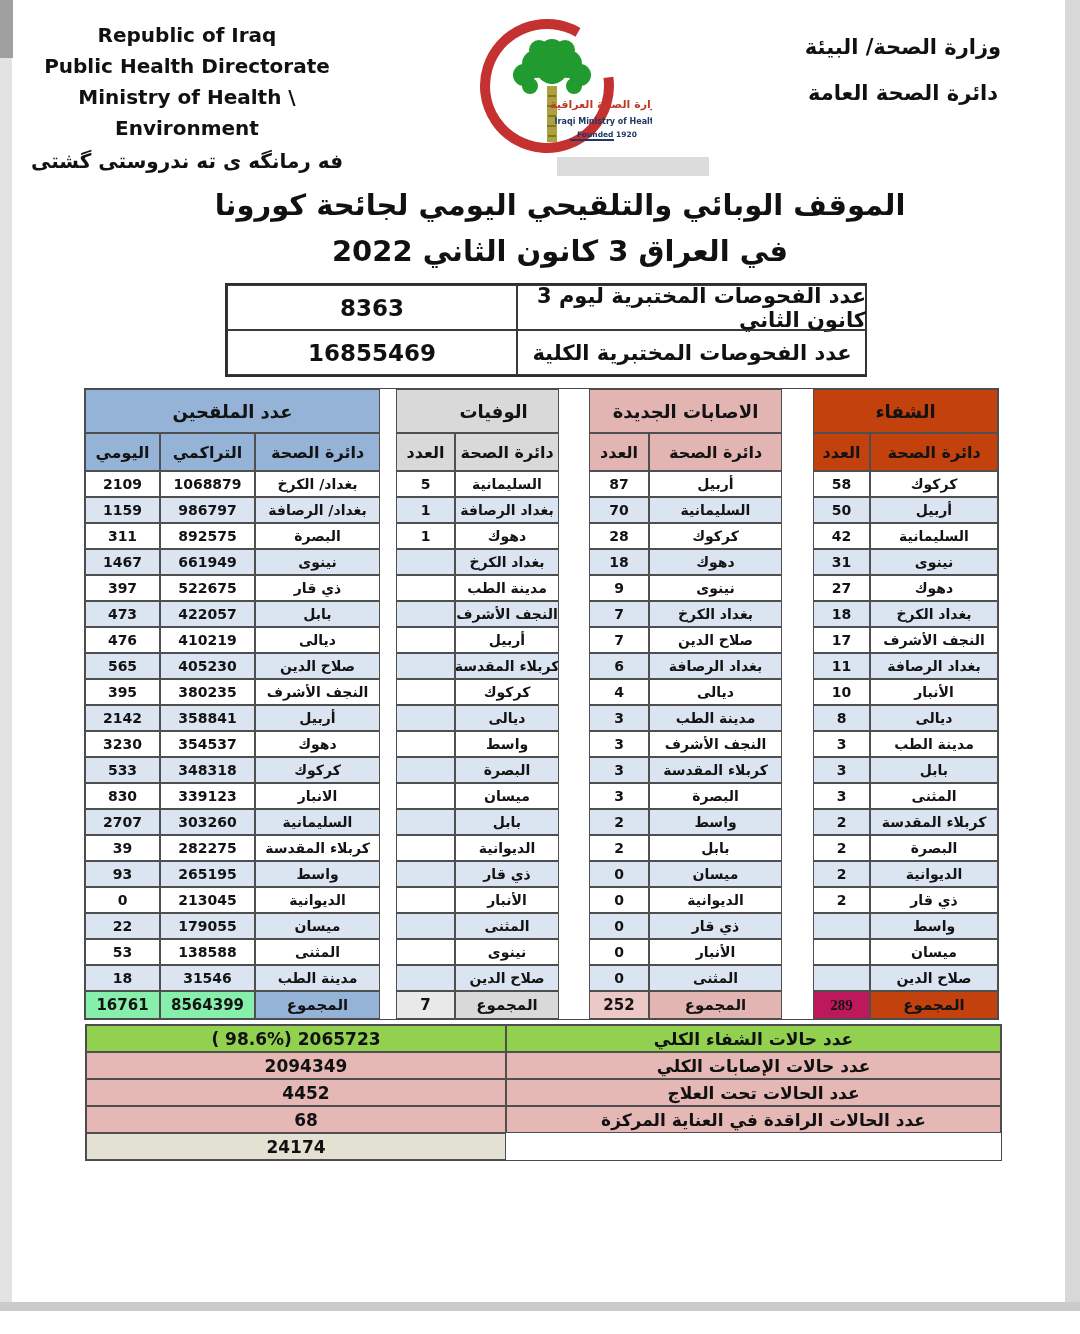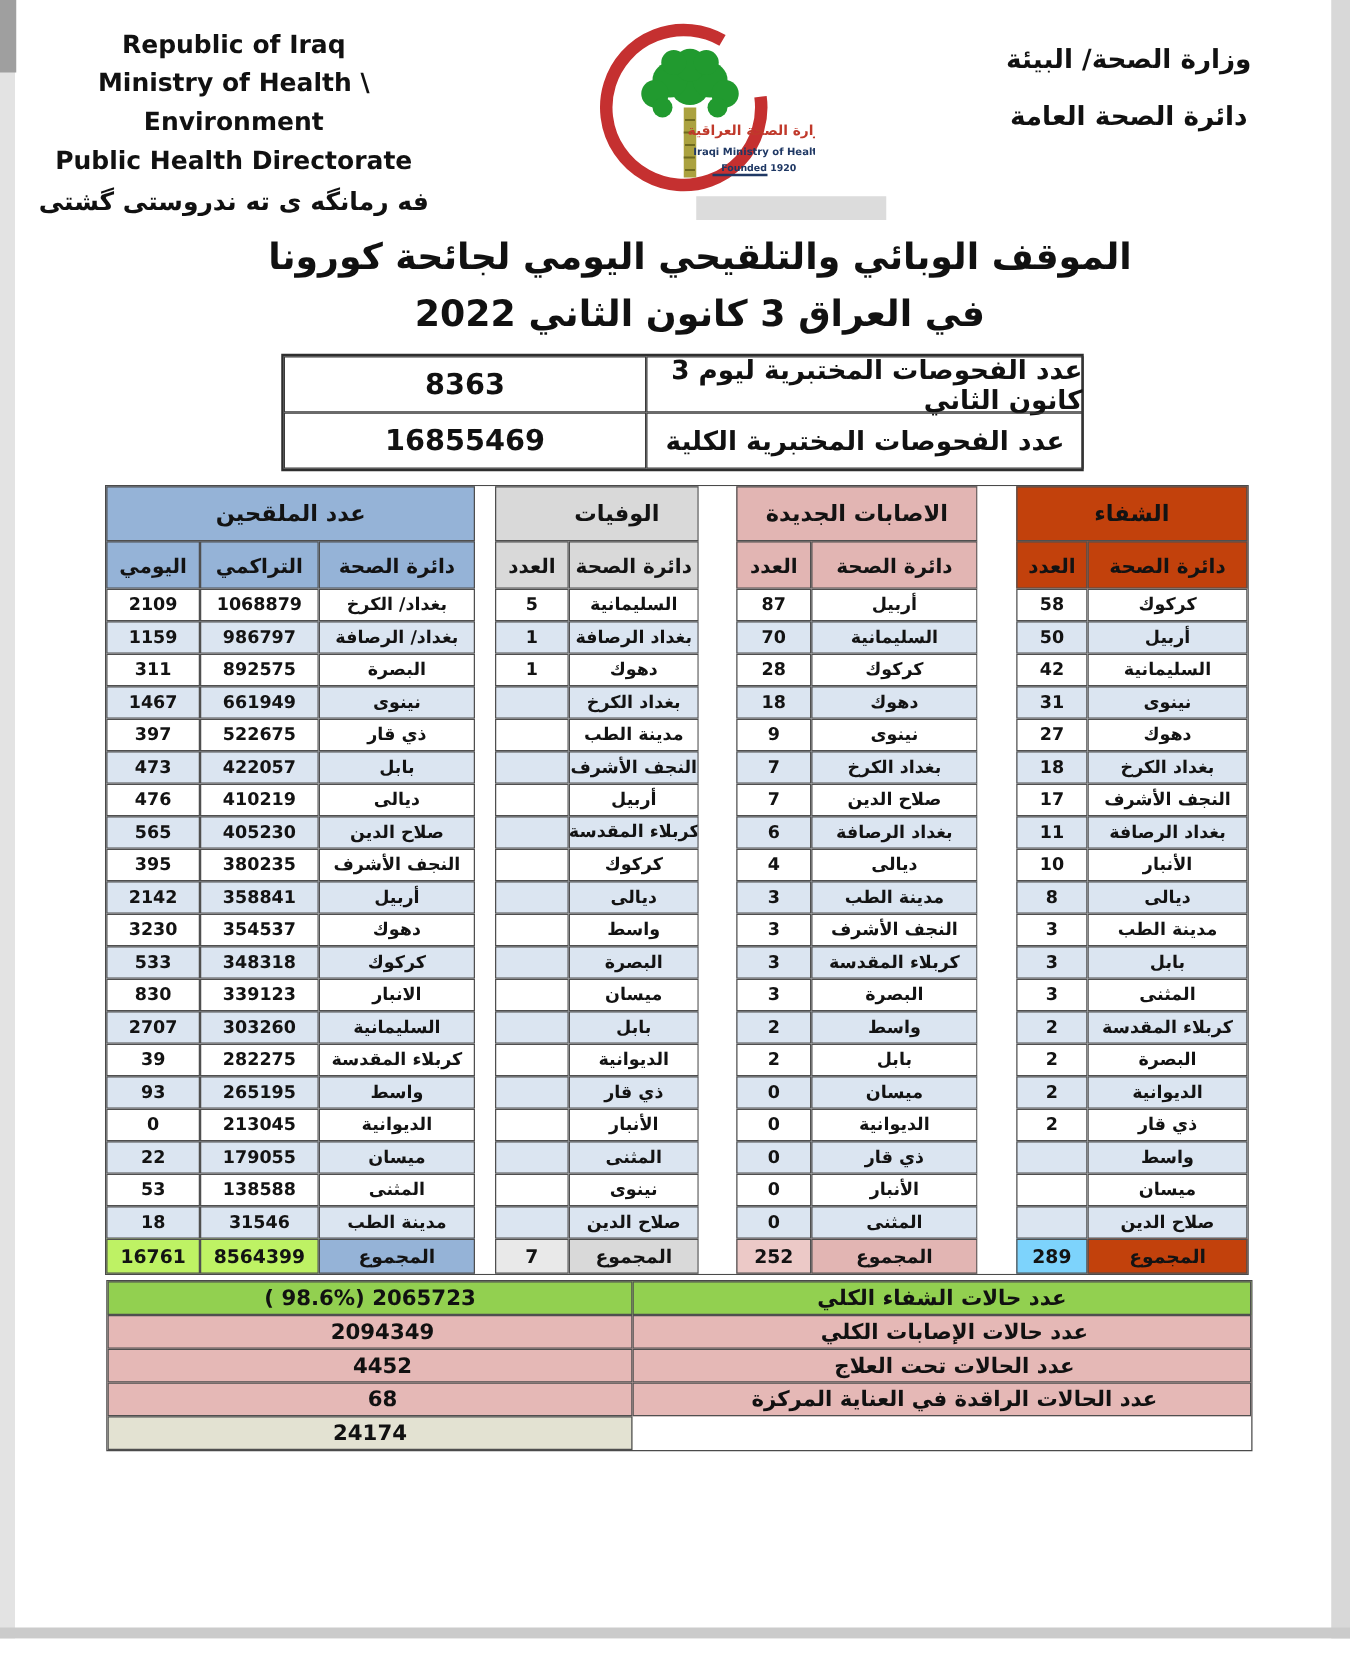--- a/index.html
+++ b/index.html
@@ -59,24 +59,24 @@
   .group-hdr { font-size:18px; }
   .sub-hdr { font-size:16px; }
   .data { font-size:14px; }
   .total { font-size:15px; }
   .greenc { background:#c2410c; }
   .pinkc  { background:#e2b5b3; }
   .grayc  { background:#d9d9d9; }
   .bluec  { background:#95b3d7; }
   .stripe0 { background:#ffffff; }
   .stripe1 { background:#dbe5f1; }
-  .tint-blue { background:#bef264; }
+  .tint-blue { background:#86efac; }
   .tint-gray { background:#e9e9e9; }
   .tint-pink { background:#ecc9c7; }
-  .tint-green{ background:#7dd3fc; }
+  .tint-green{ background:#be185d;font-family:Liberation Serif, serif; }
 
   
   #summary-table {
     position:absolute; left:85px; top:1024px;
     display:grid; grid-template-columns:420px 495px; grid-auto-rows:27px;
     border:1px solid #4a4a4a;
   }
   #summary-table .sc {
     border:1px solid #4f4f4f; display:flex; align-items:center; justify-content:center;
     font-weight:bold; font-size:17px;
@@ -93,22 +93,22 @@
 <div id="page">
 
   <div id="edge-left" class="edge"></div>
   <div id="edge-left-corner" class="edge"></div>
   <div id="edge-right" class="edge"></div>
   <div id="edge-bottom" class="edge"></div>
   <div id="scan-artifact"></div>
 
   <div id="header-left">
     <div class="en">Republic of Iraq</div>
+    <div class="en">Public Health Directorate</div>
     <div class="en">Ministry of Health \ Environment</div>
-    <div class="en">Public Health Directorate</div>
     <div class="ku">فه رمانگه ی ته ندروستی گشتی</div>
   </div>
 
   <div id="logo">
     <svg width="200" height="152" viewBox="0 0 200 152">
       <path d="M126 26.3 A62 62 0 1 0 156.4 71.4" fill="none" stroke="#c53030" stroke-width="10"></path>
       <rect x="95" y="80" width="10" height="56" fill="#aba23f"></rect>
       <path d="M96 90 h8 M95 100 h9 M96 110 h8 M95 120 h9 M96 130 h8" stroke="#6f6a1e" stroke-width="1.5"></path>
       <g fill="#219a2f">
         <circle cx="100" cy="62" r="16"></circle>

